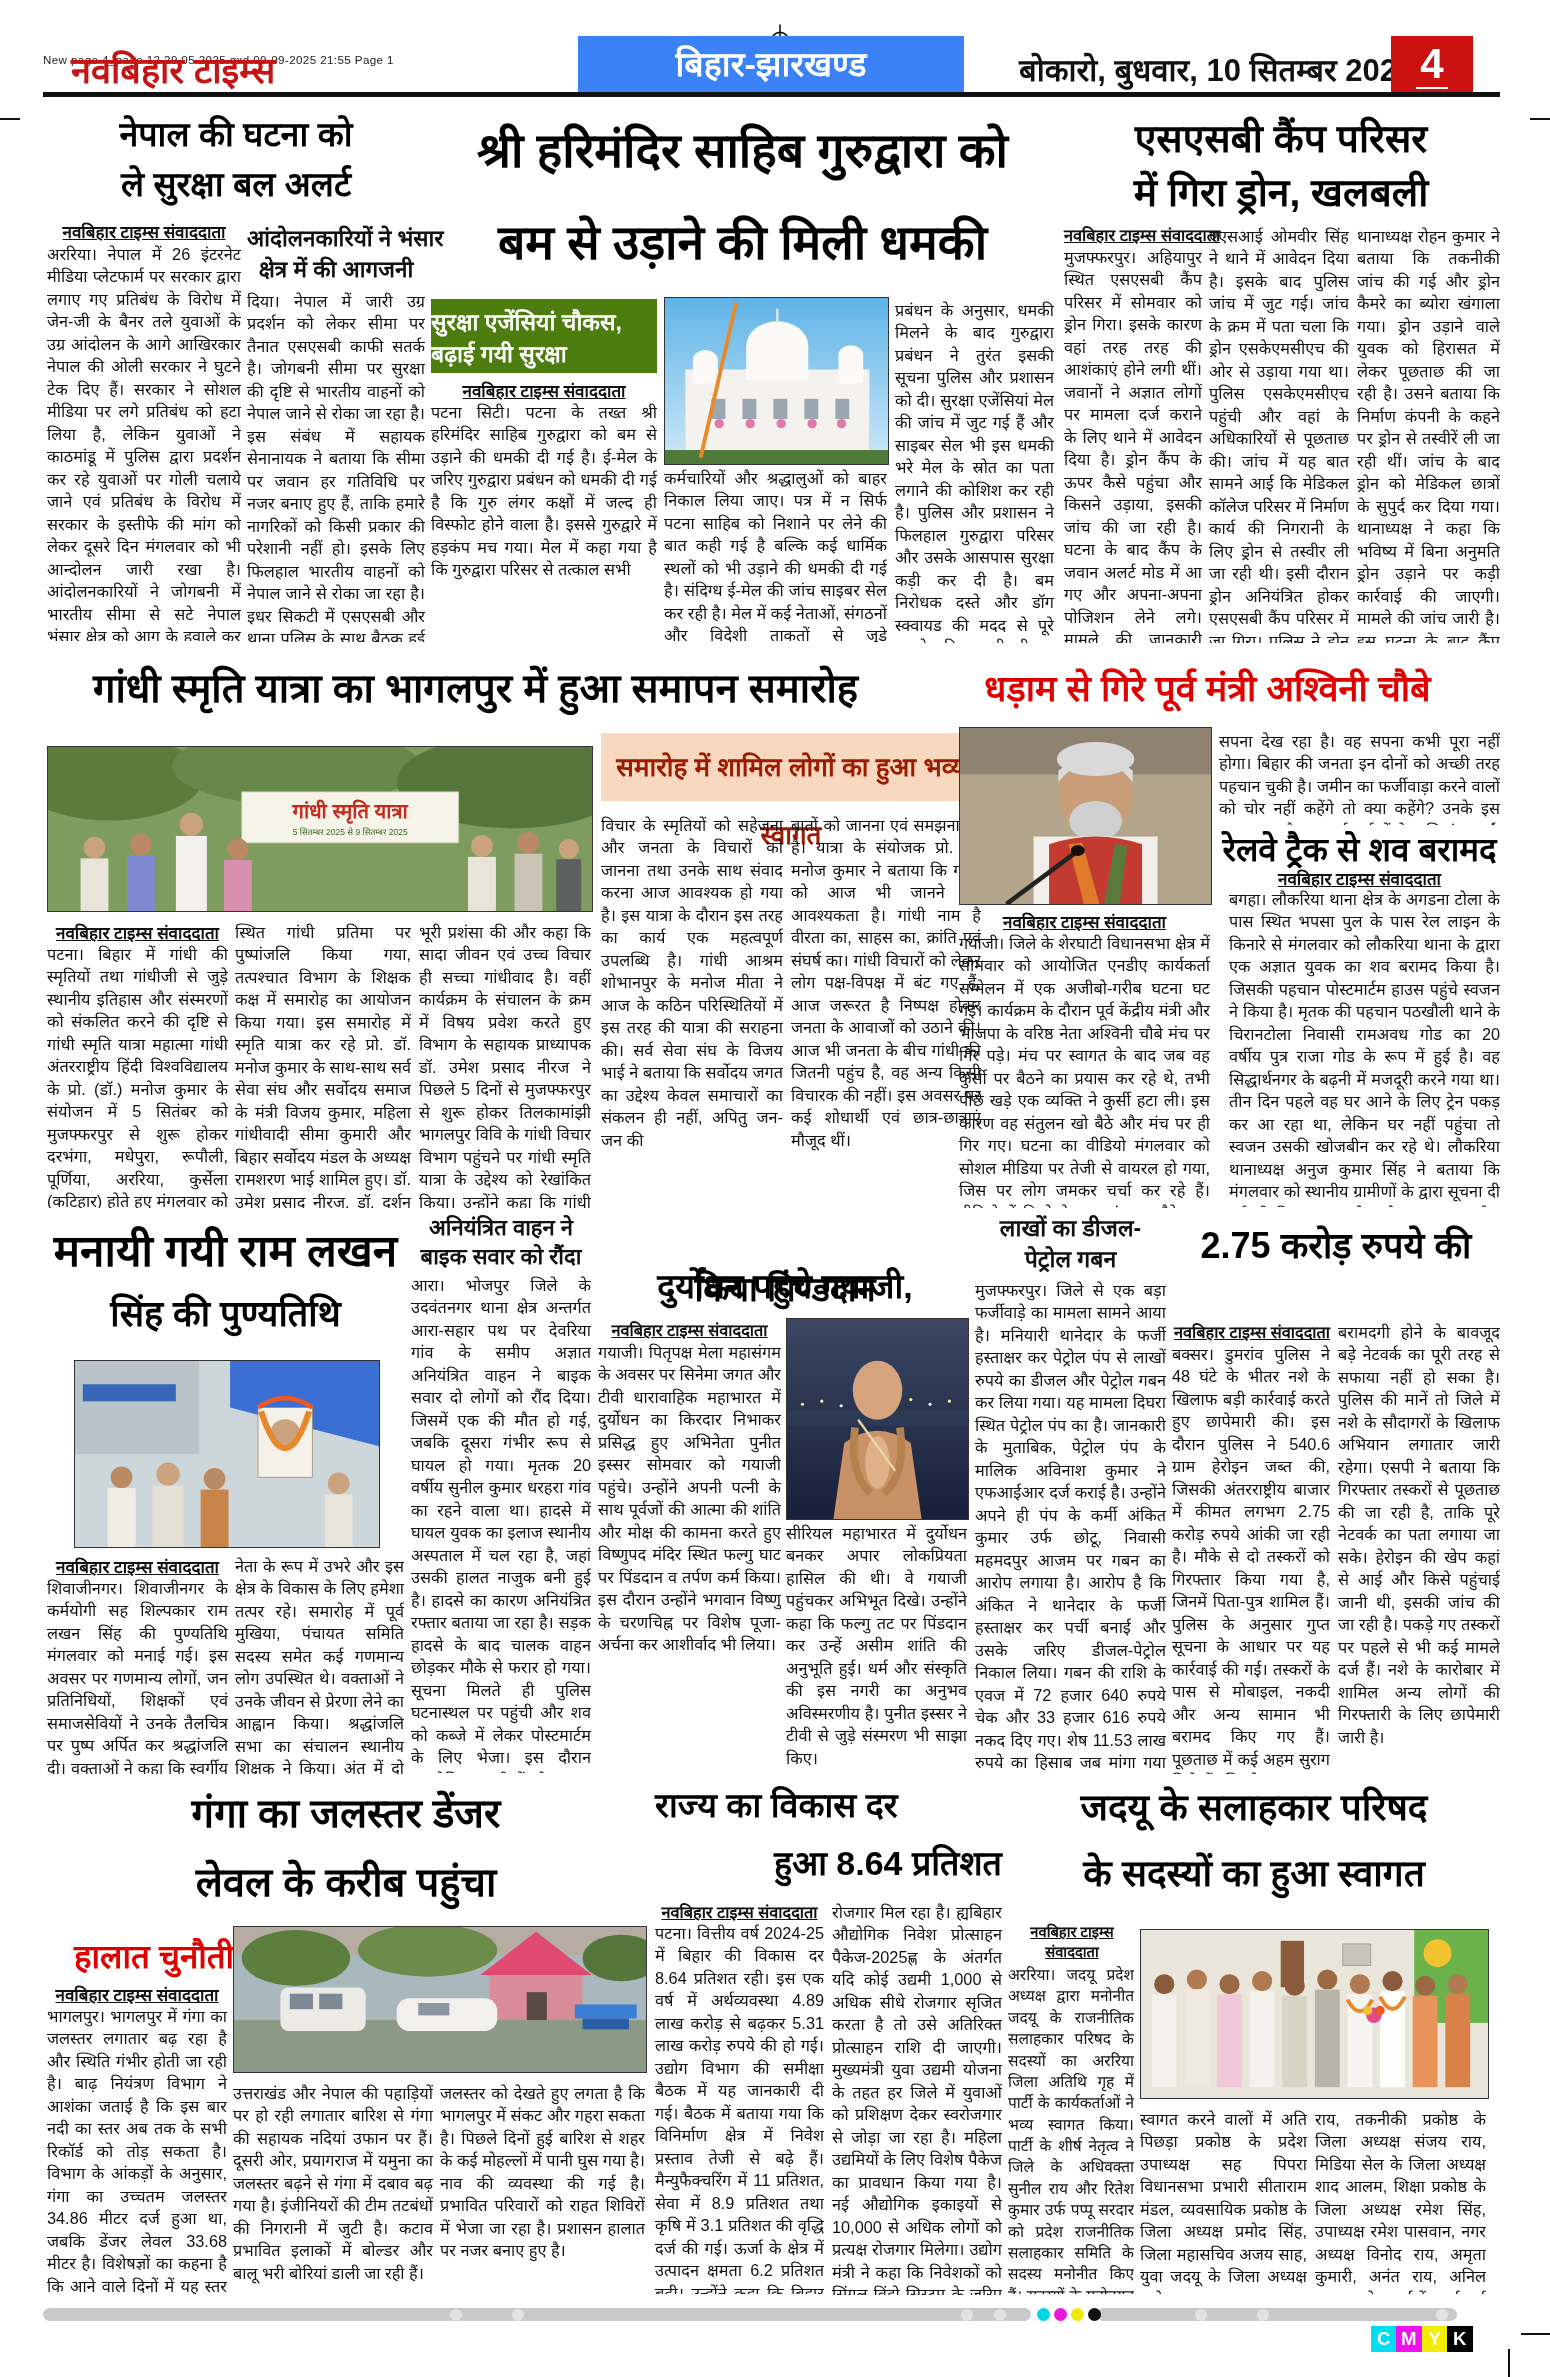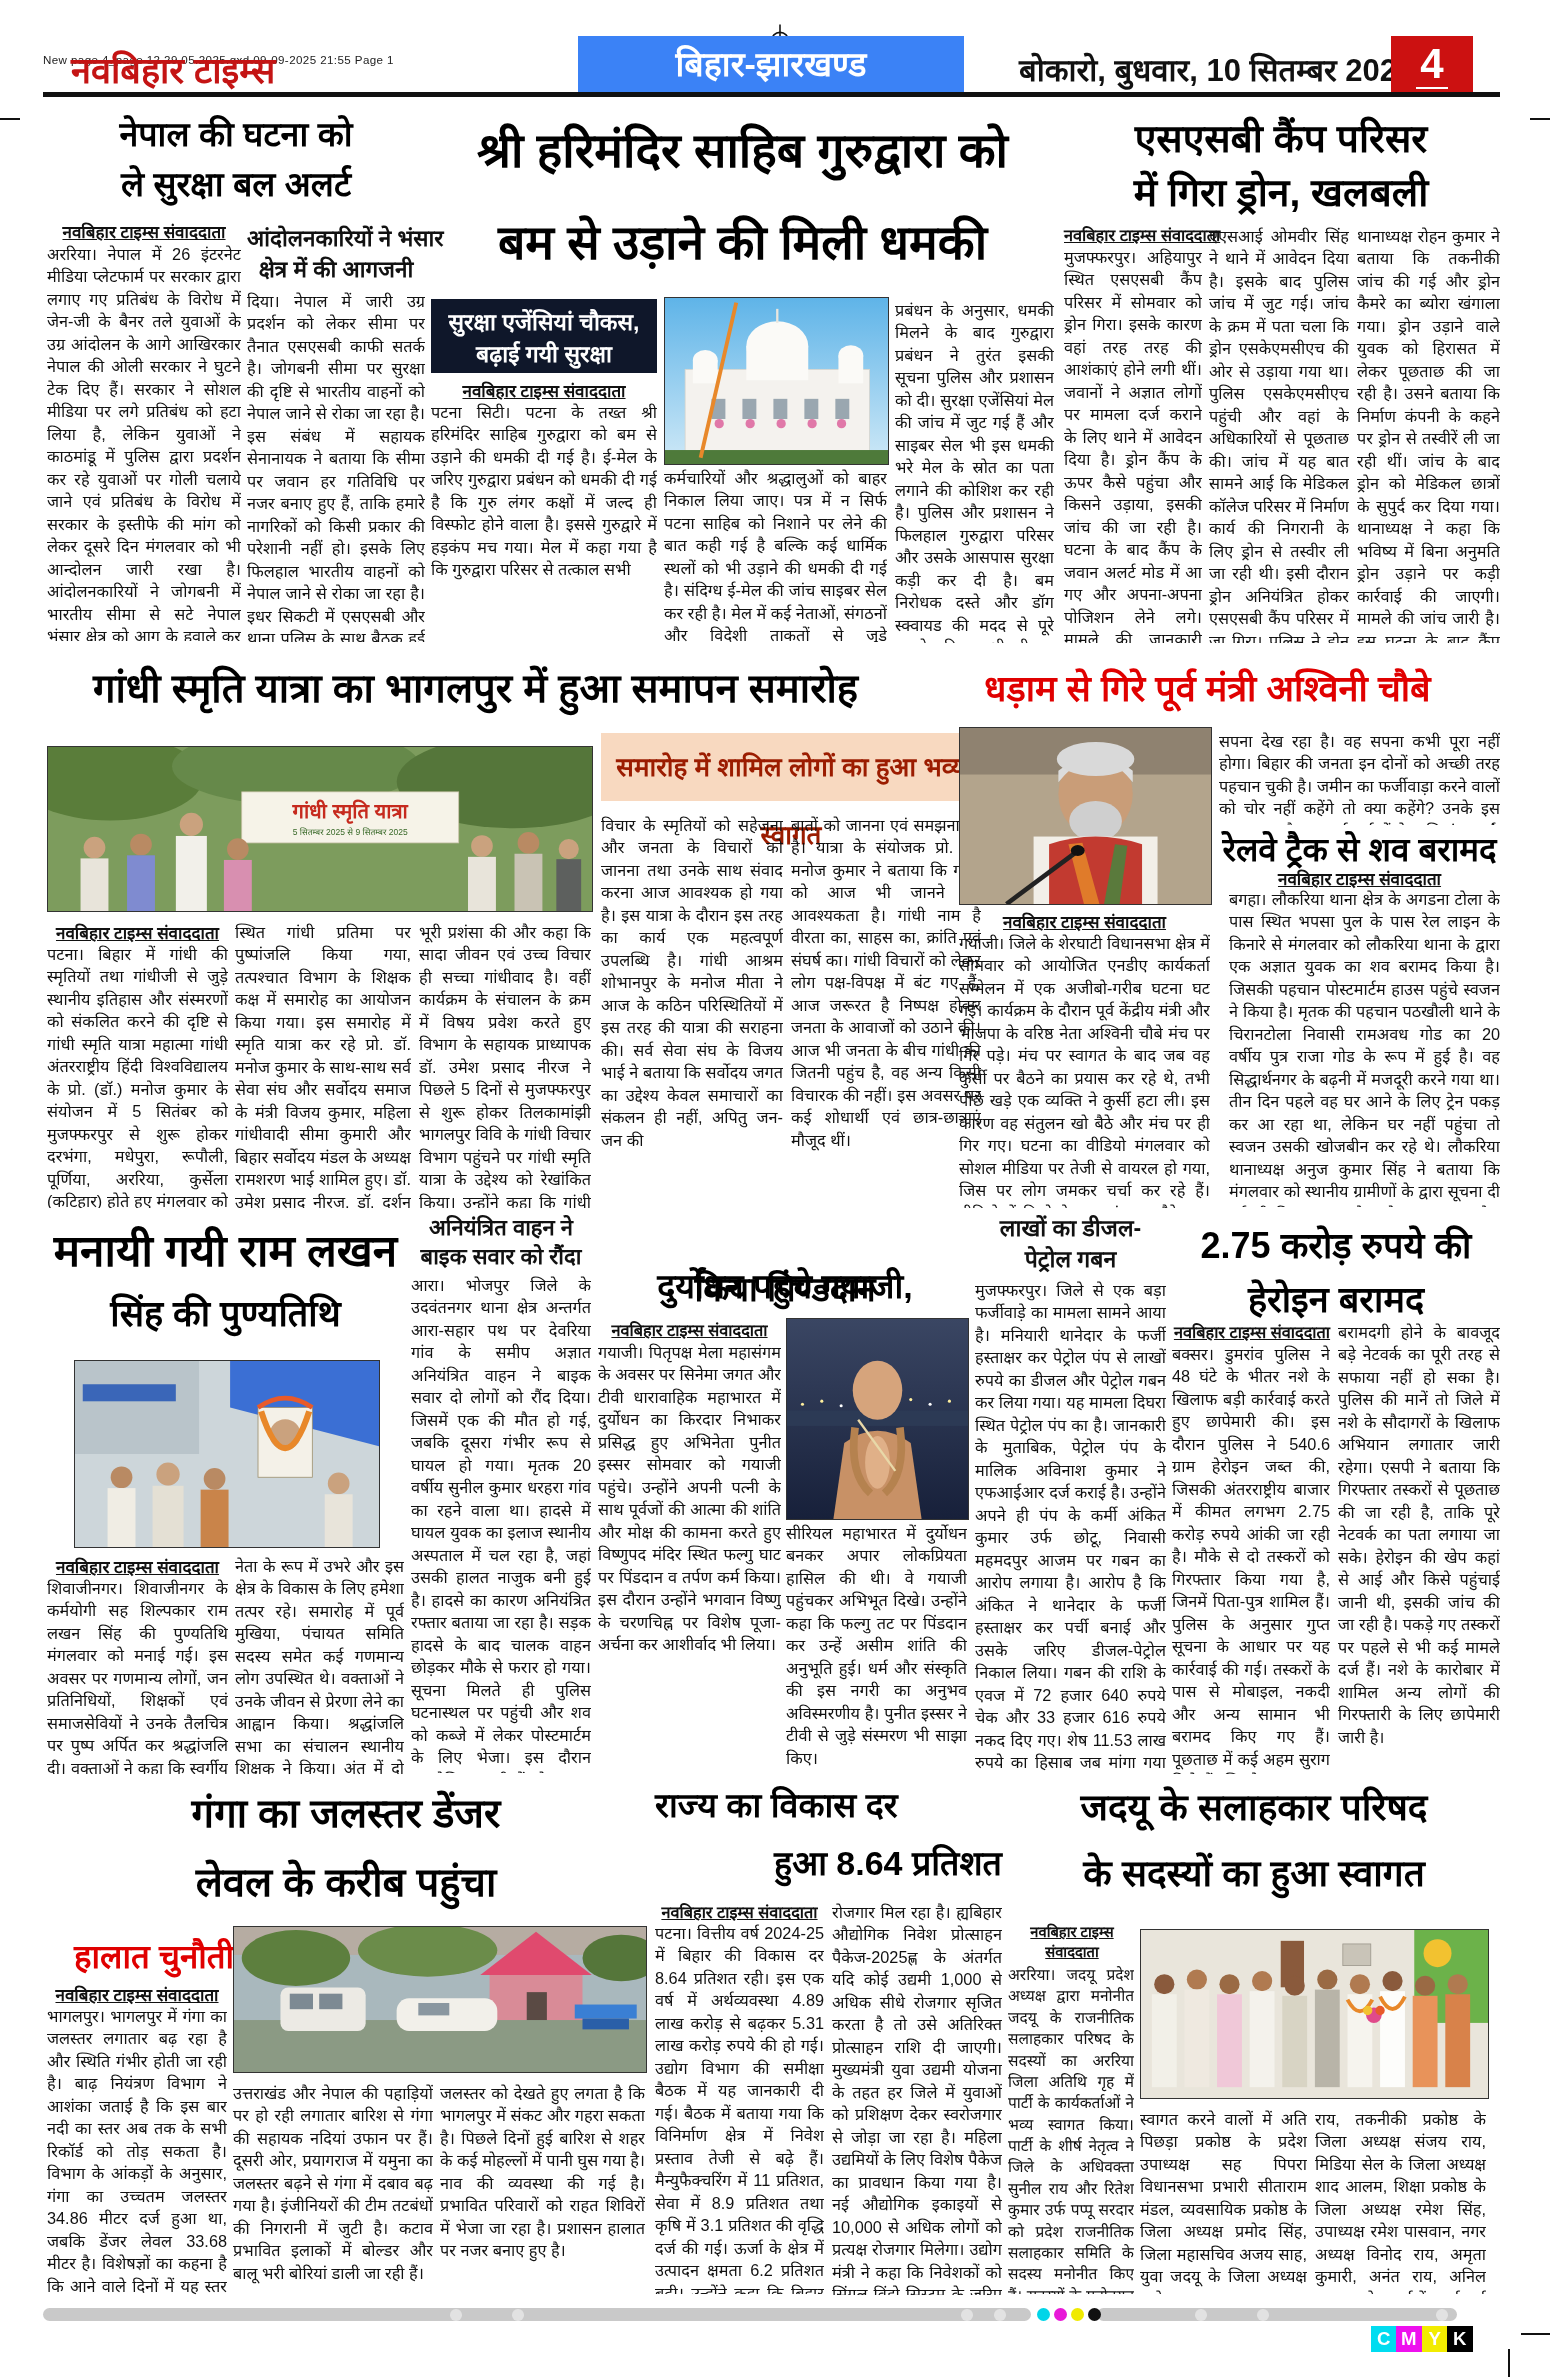--- a/index.html
+++ b/index.html
@@ -11,21 +11,21 @@
   .edition-box{background:#3b82f6;color:#fff;font-size:34px;font-weight:bold;text-align:center;}
   .dateline{font-size:31px;font-weight:bold;color:#111;white-space:nowrap;}
   .pagenum-box{background:#cc1111;color:#fff;font-size:42px;font-weight:bold;text-align:center;}
   .pagenum-box span{border-bottom:2.3px solid #fff;padding:0 4.7px;}
   .rule{background:#111;}
   .hl{font-weight:bold;color:#000;text-align:center;white-space:nowrap;}
   .hl-red{color:#e00000;}
   .byline{font-weight:bold;font-size:17px;text-align:center;text-decoration:underline;white-space:nowrap;}
   .body-txt{font-size:16.3px;line-height:1.38;text-align:justify;overflow:hidden;}
   .subhead{font-weight:bold;text-align:center;white-space:nowrap;}
-  .alert-box{background:#0f172a;color:#fff;font-weight:bold;text-align:center;}
+  .alert-box{background:#4d7c0f;color:#fff;font-weight:bold;text-align:left;}
   .peach-box{background:#f8d9c0;color:#9b1c00;font-weight:bold;text-align:center;}
   .photo{border:0.8px solid #333;}
   .caption{font-size:16.3px;line-height:1.38;text-align:justify;overflow:hidden;}
   .graybar{background:#c9c9c9;border-radius:7px;height:13px;}
   .bardot{width:11.6px;height:11.6px;border-radius:50%;background:#e2e2e2;}
   .inkdot{width:13px;height:13px;border-radius:50%;}
   .cmyk-sq{width:25.6px;height:25.6px;color:#fff;font-size:18.6px;font-weight:bold;text-align:center;line-height:25.6px;}
   .cropmark{background:#111;}
 </style>
 </head>
@@ -232,21 +232,20 @@
       <line x1="92" y1="130" x2="140" y2="196" stroke="#e8d8a8" stroke-width="3"></line>
     </g>
   </svg>
   <div class="abs caption" style="left:786px;top:1522px;width:181px;height:251px;">सीरियल महाभारत में दुर्योधन बनकर अपार लोकप्रियता हासिल की थी। वे गयाजी पहुंचकर अभिभूत दिखे। उन्होंने कहा कि फल्गु तट पर पिंडदान कर उन्हें असीम शांति की अनुभूति हुई। धर्म और संस्कृति की इस नगरी का अनुभव अविस्मरणीय है। पुनीत इस्सर ने टीवी से जुड़े संस्मरण भी साझा किए।</div>
 
   <div class="abs subhead" style="left:975px;top:1211px;width:191px;font-size:23px;">लाखों का डीजल-</div>
   <div class="abs subhead" style="left:975px;top:1242px;width:191px;font-size:23px;">पेट्रोल गबन</div>
   <div class="abs body-txt" style="left:975px;top:1279px;width:191px;height:495px;">मुजफ्फरपुर। जिले से एक बड़ा फर्जीवाड़े का मामला सामने आया है। मनियारी थानेदार के फर्जी हस्ताक्षर कर पेट्रोल पंप से लाखों रुपये का डीजल और पेट्रोल गबन कर लिया गया। यह मामला दिघरा स्थित पेट्रोल पंप का है। जानकारी के मुताबिक, पेट्रोल पंप के मालिक अविनाश कुमार ने एफआईआर दर्ज कराई है। उन्होंने अपने ही पंप के कर्मी अंकित कुमार उर्फ छोटू, निवासी महमदपुर आजम पर गबन का आरोप लगाया है। आरोप है कि अंकित ने थानेदार के फर्जी हस्ताक्षर कर पर्ची बनाई और उसके जरिए डीजल-पेट्रोल निकाल लिया। गबन की राशि के एवज में 72 हजार 640 रुपये चेक और 33 हजार 616 रुपये नकद दिए गए। शेष 11.53 लाख रुपये का हिसाब जब मांगा गया तो वह टालमटोल करने लगा।</div>
 
   <div class="abs hl" style="left:1172px;top:1220px;width:328px;font-size:36px;">2.75 करोड़ रुपये की</div>
-  <div class="abs hl" style="left:1172px;top:1274px;width:328px;font-size:36px;">हेरोइन बरामद</div>
   <div class="abs byline" style="left:1172px;top:1321px;width:160px;font-size:16.3px;">नवबिहार टाइम्स संवाददाता</div>
   <div class="abs body-txt" style="left:1172px;top:1343px;width:158px;height:431px;">बक्सर। डुमरांव पुलिस ने 48 घंटे के भीतर नशे के खिलाफ बड़ी कार्रवाई करते हुए छापेमारी की। इस दौरान पुलिस ने 540.6 ग्राम हेरोइन जब्त की, जिसकी अंतरराष्ट्रीय बाजार में कीमत लगभग 2.75 करोड़ रुपये आंकी जा रही है। मौके से दो तस्करों को गिरफ्तार किया गया है, जिनमें पिता-पुत्र शामिल हैं। पुलिस के अनुसार गुप्त सूचना के आधार पर यह कार्रवाई की गई। तस्करों के पास से मोबाइल, नकदी और अन्य सामान भी बरामद किए गए हैं। पूछताछ में कई अहम सुराग मिले हैं, जिनके आधार पर छापेमारी की जा रही है।</div>
   <div class="abs body-txt" style="left:1338px;top:1321px;width:162px;height:453px;">बरामदगी होने के बावजूद बड़े नेटवर्क का पूरी तरह से सफाया नहीं हो सका है। पुलिस की मानें तो जिले में नशे के सौदागरों के खिलाफ अभियान लगातार जारी रहेगा। एसपी ने बताया कि गिरफ्तार तस्करों से पूछताछ की जा रही है, ताकि पूरे नेटवर्क का पता लगाया जा सके। हेरोइन की खेप कहां से आई और किसे पहुंचाई जानी थी, इसकी जांच की जा रही है। पकड़े गए तस्करों पर पहले से भी कई मामले दर्ज हैं। नशे के कारोबार में शामिल अन्य लोगों की गिरफ्तारी के लिए छापेमारी जारी है।</div>
 
   <div class="abs hl" style="left:47px;top:1784px;width:598px;font-size:40px;">गंगा का जलस्तर डेंजर</div>
   <div class="abs hl" style="left:47px;top:1853px;width:598px;font-size:40px;">लेवल के करीब पहुंचा</div>
   <div class="abs hl hl-red" style="left:74px;top:1933px;width:256px;font-size:33px;text-align:left;">हालात चुनौतीपूर्ण</div>
   <div class="abs byline" style="left:47px;top:1983px;width:180px;">नवबिहार टाइम्स संवाददाता</div>
   <div class="abs body-txt" style="left:47px;top:2005px;width:180px;height:290px;">भागलपुर। भागलपुर में गंगा का जलस्तर लगातार बढ़ रहा है और स्थिति गंभीर होती जा रही है। बाढ़ नियंत्रण विभाग ने आशंका जताई है कि इस बार नदी का स्तर अब तक के सभी रिकॉर्ड को तोड़ सकता है। विभाग के आंकड़ों के अनुसार, गंगा का उच्चतम जलस्तर 34.86 मीटर दर्ज हुआ था, जबकि डेंजर लेवल 33.68 मीटर है। विशेषज्ञों का कहना है कि आने वाले दिनों में यह स्तर 35 मीटर से ऊपर जा सकता है। मौसम विभाग ने अगले 48 घंटे में भारी बारिश की चेतावनी जारी की है। प्रशासन ने निचले इलाकों में रहने वाले लोगों को सुरक्षित स्थानों पर जाने की सलाह दी है। लेकिन पहाड़ी इलाकों में हो रही बारिश और प्रयागराज में यमुना के उफान ने हालात को और चुनौतीपूर्ण बना दिया है।</div>
   <svg class="abs photo" style="left:233px;top:1926px;" width="412" height="145" viewBox="0 0 532 187" preserveAspectRatio="none">

